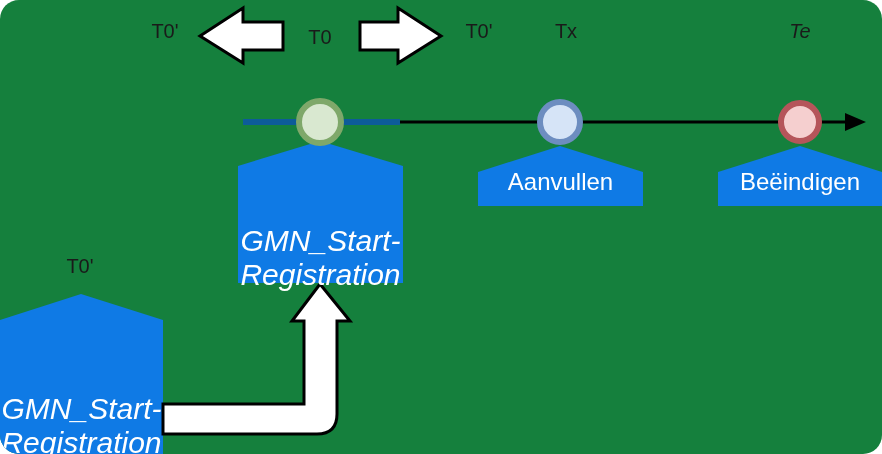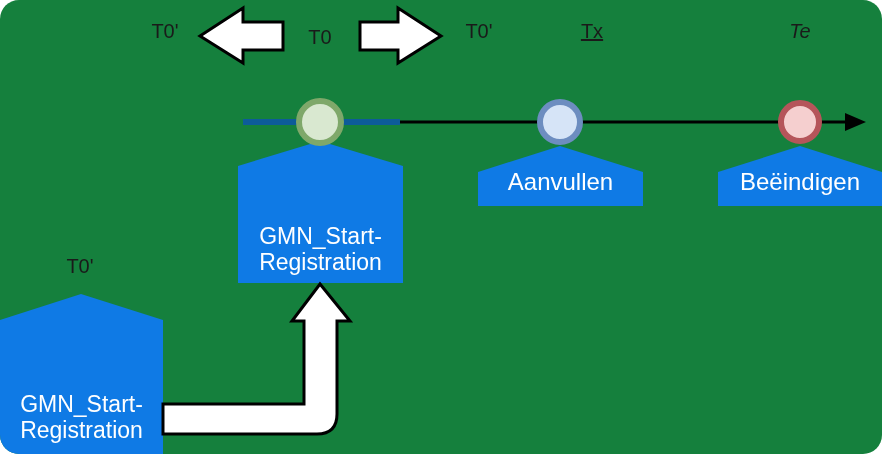--- a/index.html
+++ b/index.html
@@ -36,21 +36,21 @@
   }
   .shape-text {
     position: absolute;
     font-family: "Liberation Sans", sans-serif;
     color: #ffffff;
     white-space: nowrap;
     text-align: center;
     line-height: 1.12;
     pointer-events: none;
   }
-  .st-big { font-size: 23px; }
+  .st-big { font-size: 30px; font-style: italic; }
   .st-mid { font-size: 24px; }
 </style>
 </head>
 <body>
 
 <div id="stage">
 
   <svg class="layer" viewBox="0 0 882 454">
 
     <polygon points="200,36 243,8 243,22 283,22 283,50 243,50 243,63" fill="#ffffff" stroke="#000000" stroke-width="3" stroke-linejoin="miter"></polygon>
@@ -85,21 +85,21 @@
              L 163,434
              Z" fill="#ffffff" stroke="#000000" stroke-width="3" stroke-linejoin="miter" stroke-linecap="butt"></path>
   </svg>
 
   <div class="tlabel" style="left:140px; top:21px; width:50px;">T0'</div>
 
   <div class="tlabel" style="left:296px; top:27px; width:48px;">T0</div>
 
   <div class="tlabel" style="left:454px; top:21px; width:50px;">T0'</div>
 
-  <div class="tlabel" style="left:568px; top:21px; width:48px;text-decoration:underline;">Tx</div>
+  <div class="tlabel" style="left:542px; top:21px; width:48px;">Tx</div>
 
   <div class="tlabel" style="left:776px; top:21px; width:48px;font-style:italic;">Te</div>
 
   <div class="tlabel" style="left:55px; top:256px; width:50px;">T0'</div>
 
   <div class="shape-text st-big" style="left:238px; top:224px; width:165px;">
     <div>GMN_Start-</div>
     <div>Registration</div>
   </div>
 

